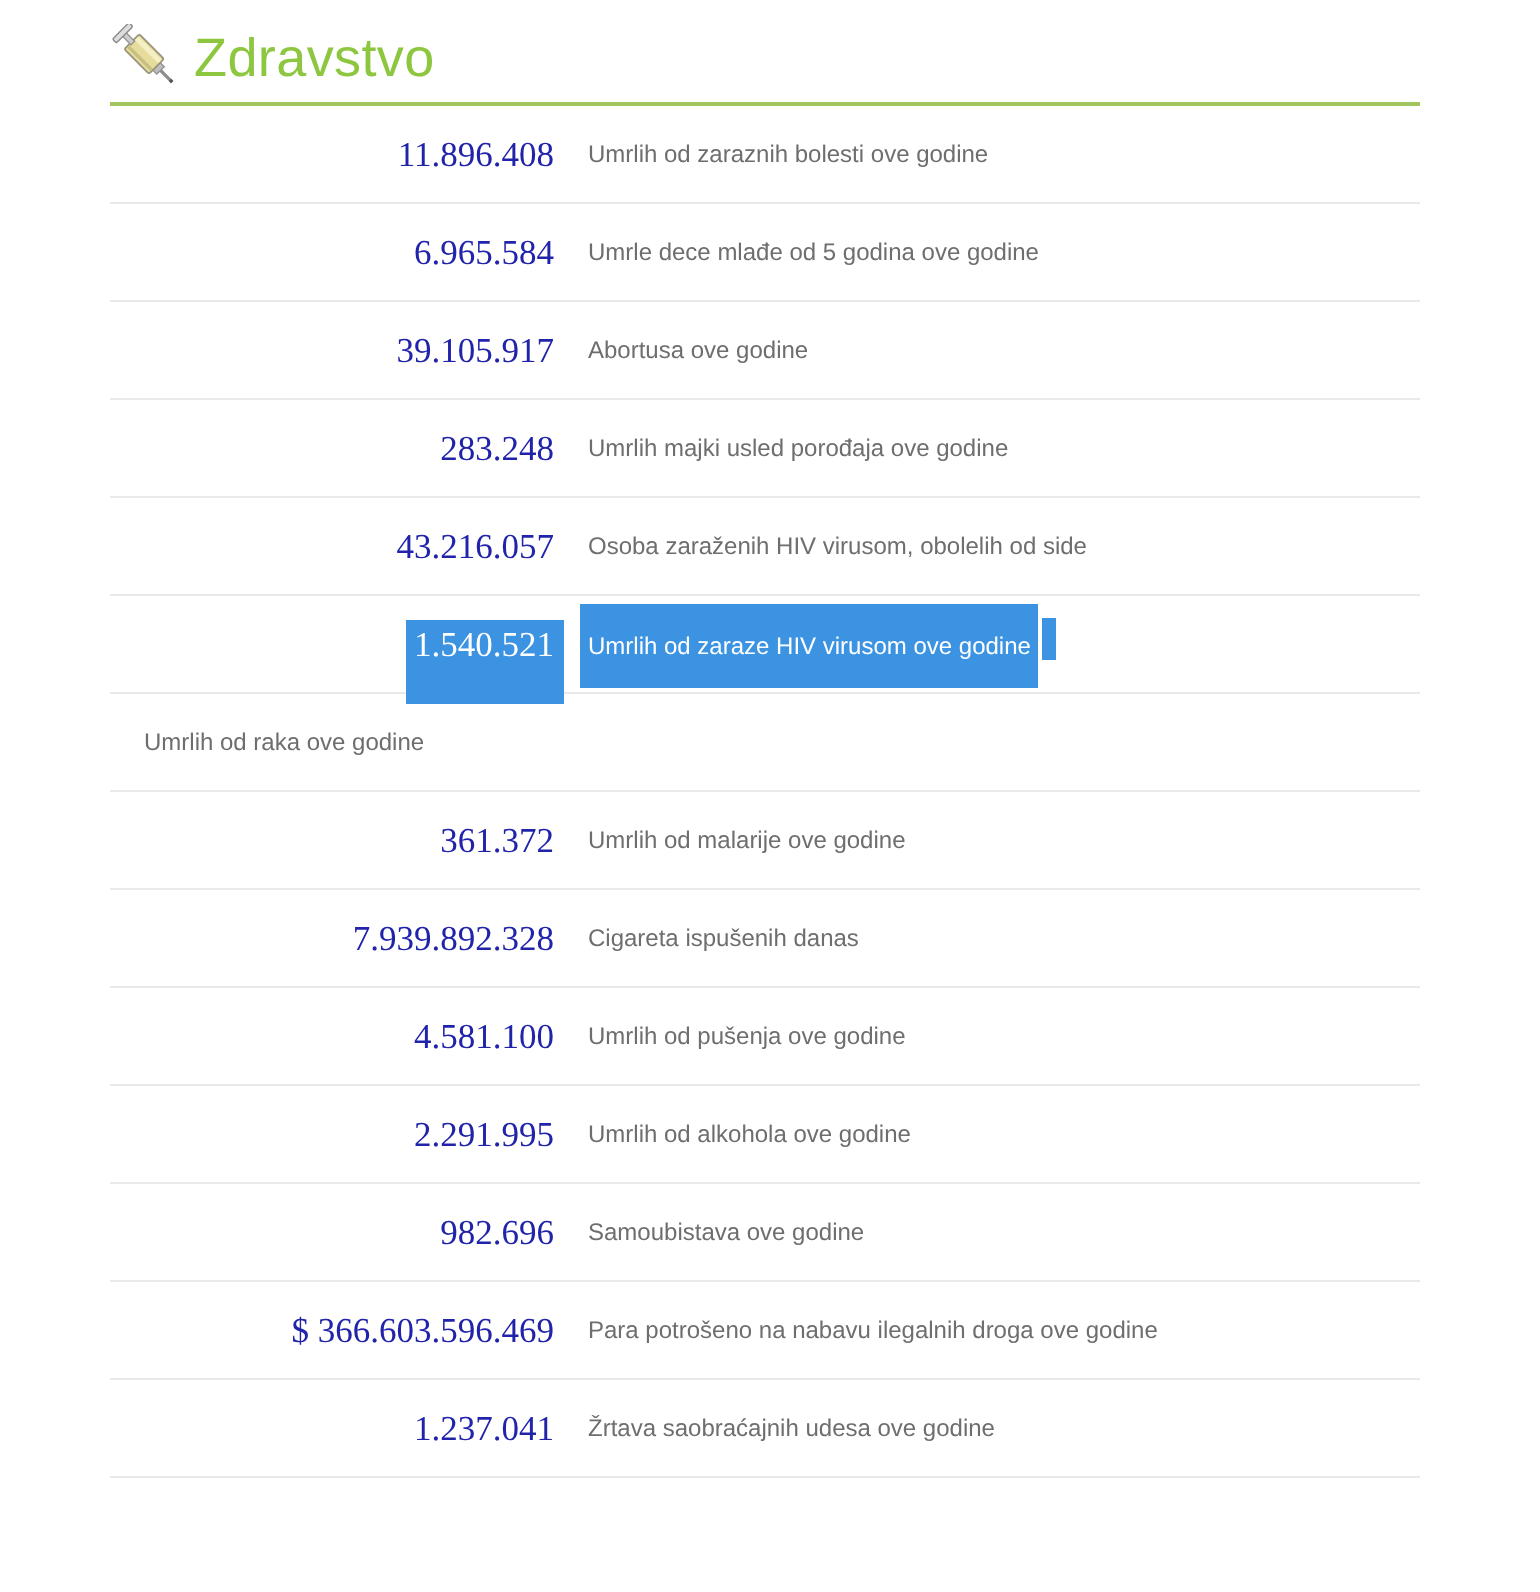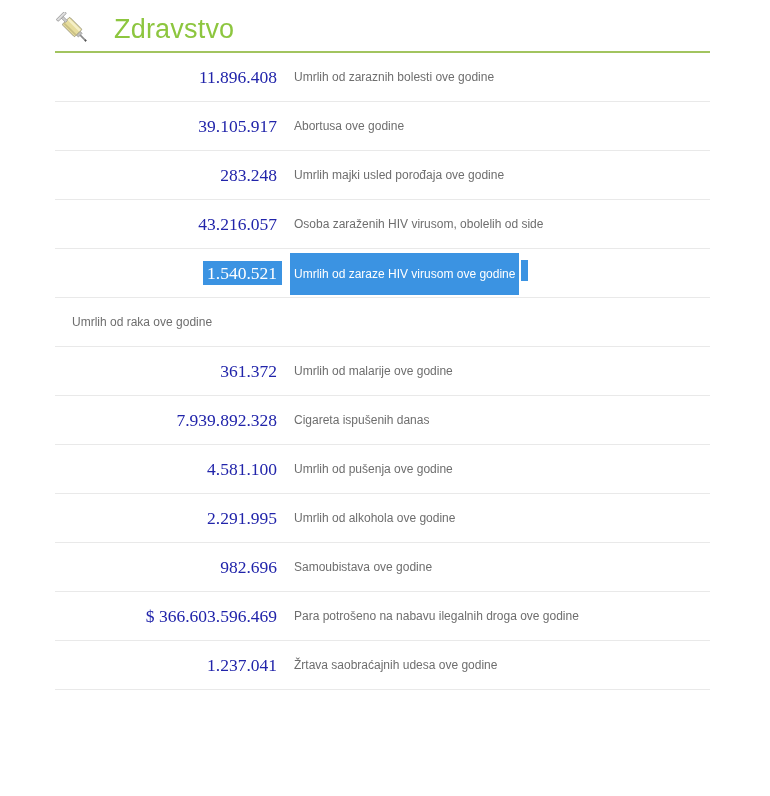--- a/index.html
+++ b/index.html
@@ -12,21 +12,21 @@
     height: 796px;
     overflow: hidden;
     font-family: "Liberation Sans", sans-serif;
   }
   .page {
     padding: 12px 60px 0 55px;
   }
   .header {
     display: flex;
     align-items: center;
-    gap: 23px;
+    gap: 6px;
     padding-bottom: 5px;
     border-bottom: 2px solid #a2c45f;
   }
   .header .icon {
     width: 36px;
     height: 34px;
     display: inline-flex;
     align-items: center;
     justify-content: center;
   }
@@ -61,21 +61,21 @@
     margin-left: 17px;
     max-width: 328px;
     color: #6e6e6e;
     font-size: 12px;
     line-height: 23px;
   }
   
   .row.selected .value-text {
     background: #3b93e2;
     color: #ffffff;
-    padding: 2px 5px 2px 4px;
+    padding: 2px 5px 20px 4px;
     margin: -2px -5px -2px -4px;
   }
   .row.selected .label-text {
     background: #3b93e2;
     color: #ffffff;
     padding: 14px 4px;
     margin: -2px -4px;
   }
   .trailing-sel {
     display: none;
@@ -115,20 +115,24 @@
     </span>
     <h1 class="page-title">Zdravstvo</h1>
   </div>
 
   <div class="stats-list">
   <div class="row">
     <div class="value"><span class="value-text">11.896.408</span></div>
     <div class="label"><span class="label-text">Umrlih od zaraznih bolesti ove godine</span></div>
   </div>
 
+  <div class="row">
+    <div class="value"><span class="value-text">6.965.584</span></div>
+    <div class="label"><span class="label-text">Umrle dece mlađe od 5 godina ove godine</span></div>
+  </div>
 
   <div class="row">
     <div class="value"><span class="value-text">39.105.917</span></div>
     <div class="label"><span class="label-text">Abortusa ove godine</span></div>
   </div>
 
   <div class="row">
     <div class="value"><span class="value-text">283.248</span></div>
     <div class="label"><span class="label-text">Umrlih majki usled porođaja ove godine</span></div>
   </div>

